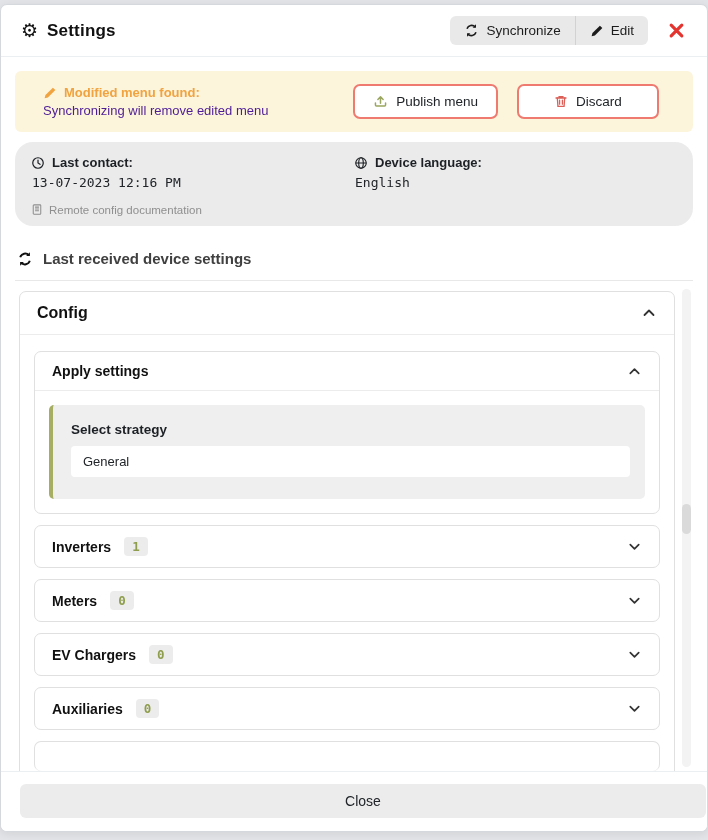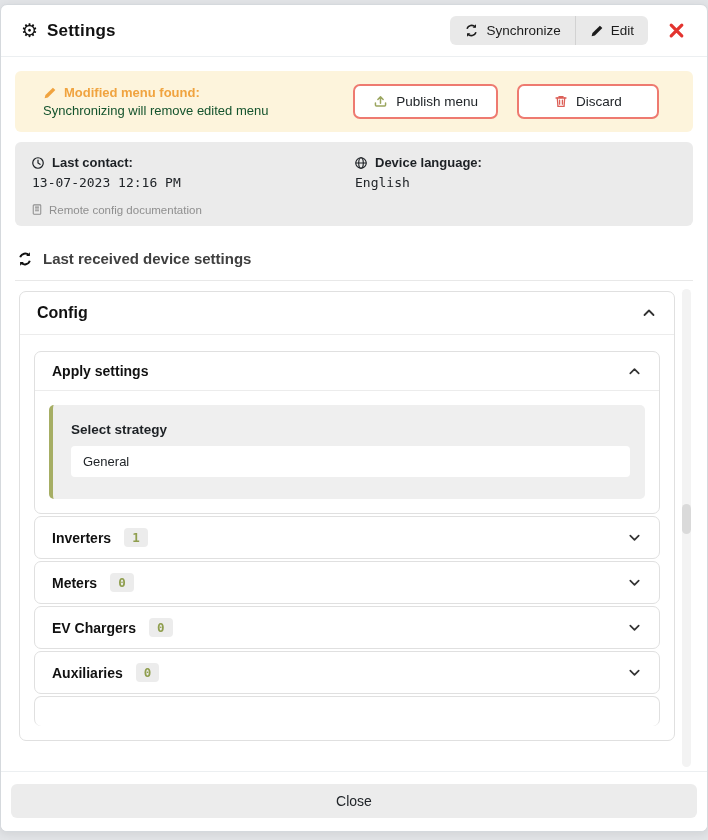--- a/index.html
+++ b/index.html
@@ -51,32 +51,32 @@
     overflow: hidden;
   }
   
   .warning {
     background: #fdf4dc; border-radius: 6px;
     padding: 13px 28px; display: flex; align-items: center;
     flex: 0 0 auto;
   }
   .warning-texts { flex: 1; min-width: 0; }
   .warning-title { display: flex; align-items: center; gap: 7px; color: #f0a33f; font-weight: bold; font-size: 13px; }
-  .warning-msg { color: #14532d; font-size: 13px; margin-top: 3px; }
+  .warning-msg { color: #4c1d95; font-size: 13px; margin-top: 3px; }
   .warning-actions { display: flex; gap: 19px; padding-right: 6px; }
   .outline-btn {
     display: flex; align-items: center; justify-content: center; gap: 8px;
     background: #fff; border: 2px solid #ee7a70; border-radius: 7px;
     min-width: 142px; padding: 8px 18px;
     font-size: 13.5px; color: #212529; cursor: pointer;
     font-family: "Liberation Sans", sans-serif;
   }
   
   .info-box {
-    background: #ebebeb; border-radius: 6px;
+    background: #ebebeb; border-radius: 18px;
     margin-top: 10px; padding: 13px 16px 10px 16px;
     flex: 0 0 auto;
   }
   .info-cols { display: flex; }
   .info-col { flex: 1; }
   .info-label { display: flex; align-items: center; gap: 7px; font-weight: bold; font-size: 13px; color: #1d2125; }
   .info-value { font-family: "DejaVu Sans Mono", monospace; font-size: 13px; margin-top: 5px; margin-left: 1px; color: #212529; }
   .doc-row { display: flex; align-items: center; gap: 6px; margin-top: 13px; color: #8f8f8f; font-size: 11.5px; cursor: pointer; }
   
   .section-heading {
@@ -99,21 +99,21 @@
     background: #dadada; border-radius: 5px;
   }
   .acc-card { border: 1px solid #e0e0e0; border-radius: 7px; background: #fff; }
   .acc-header {
     display: flex; align-items: center;
     padding: 12px 17px; cursor: pointer;
     font-size: 16px; font-weight: bold; color: #111;
   }
   .acc-header.bordered { border-bottom: 1px solid #ececec; }
   .acc-header .chev { margin-left: auto; color: #333; display: flex; }
-  .config-body { padding: 16px 14px 14px 14px; display: flex; flex-direction: column; gap: 2px; }
+  .config-body { padding: 16px 14px 14px 14px; display: flex; flex-direction: column; gap: 11px; }
   .sub-header { padding: 11px 17px; font-size: 14px; }
   .sub-body { padding: 14px; }
   .strategy-panel {
     background: #efefef; border-left: 4px solid #a6ae64; border-radius: 5px;
     padding: 17px 15px 22px 18px;
   }
   .strategy-label { font-weight: bold; font-size: 13.5px; color: #1d2125; margin-bottom: 9px; }
   .strategy-field {
     background: #fff; border-radius: 4px; padding: 8px 12px;
     font-family: Liberation Sans, sans-serif; font-size: 13px; color: #212529;
@@ -128,20 +128,21 @@
   .stub-card { height: 30px; border-bottom: none; }
   
   .modal-footer {
     flex: 0 0 auto; border-top: 1px solid #eceff1;
     padding: 12px 10px 13px 10px; background: #fff;
   }
   .close-btn {
     width: 100%; background: #ececec; border: none; border-radius: 6px;
     padding: 9px 0; font-size: 14px; color: #212529; cursor: pointer;
     font-family: "Liberation Sans", sans-serif;
+    margin-left: 9px;
   }
   .icon { display: inline-flex; flex: 0 0 auto; }
   svg { display: block; }
 </style>
 </head>
 <body>
 
 <div class="modal">
 
   <div class="modal-header">

